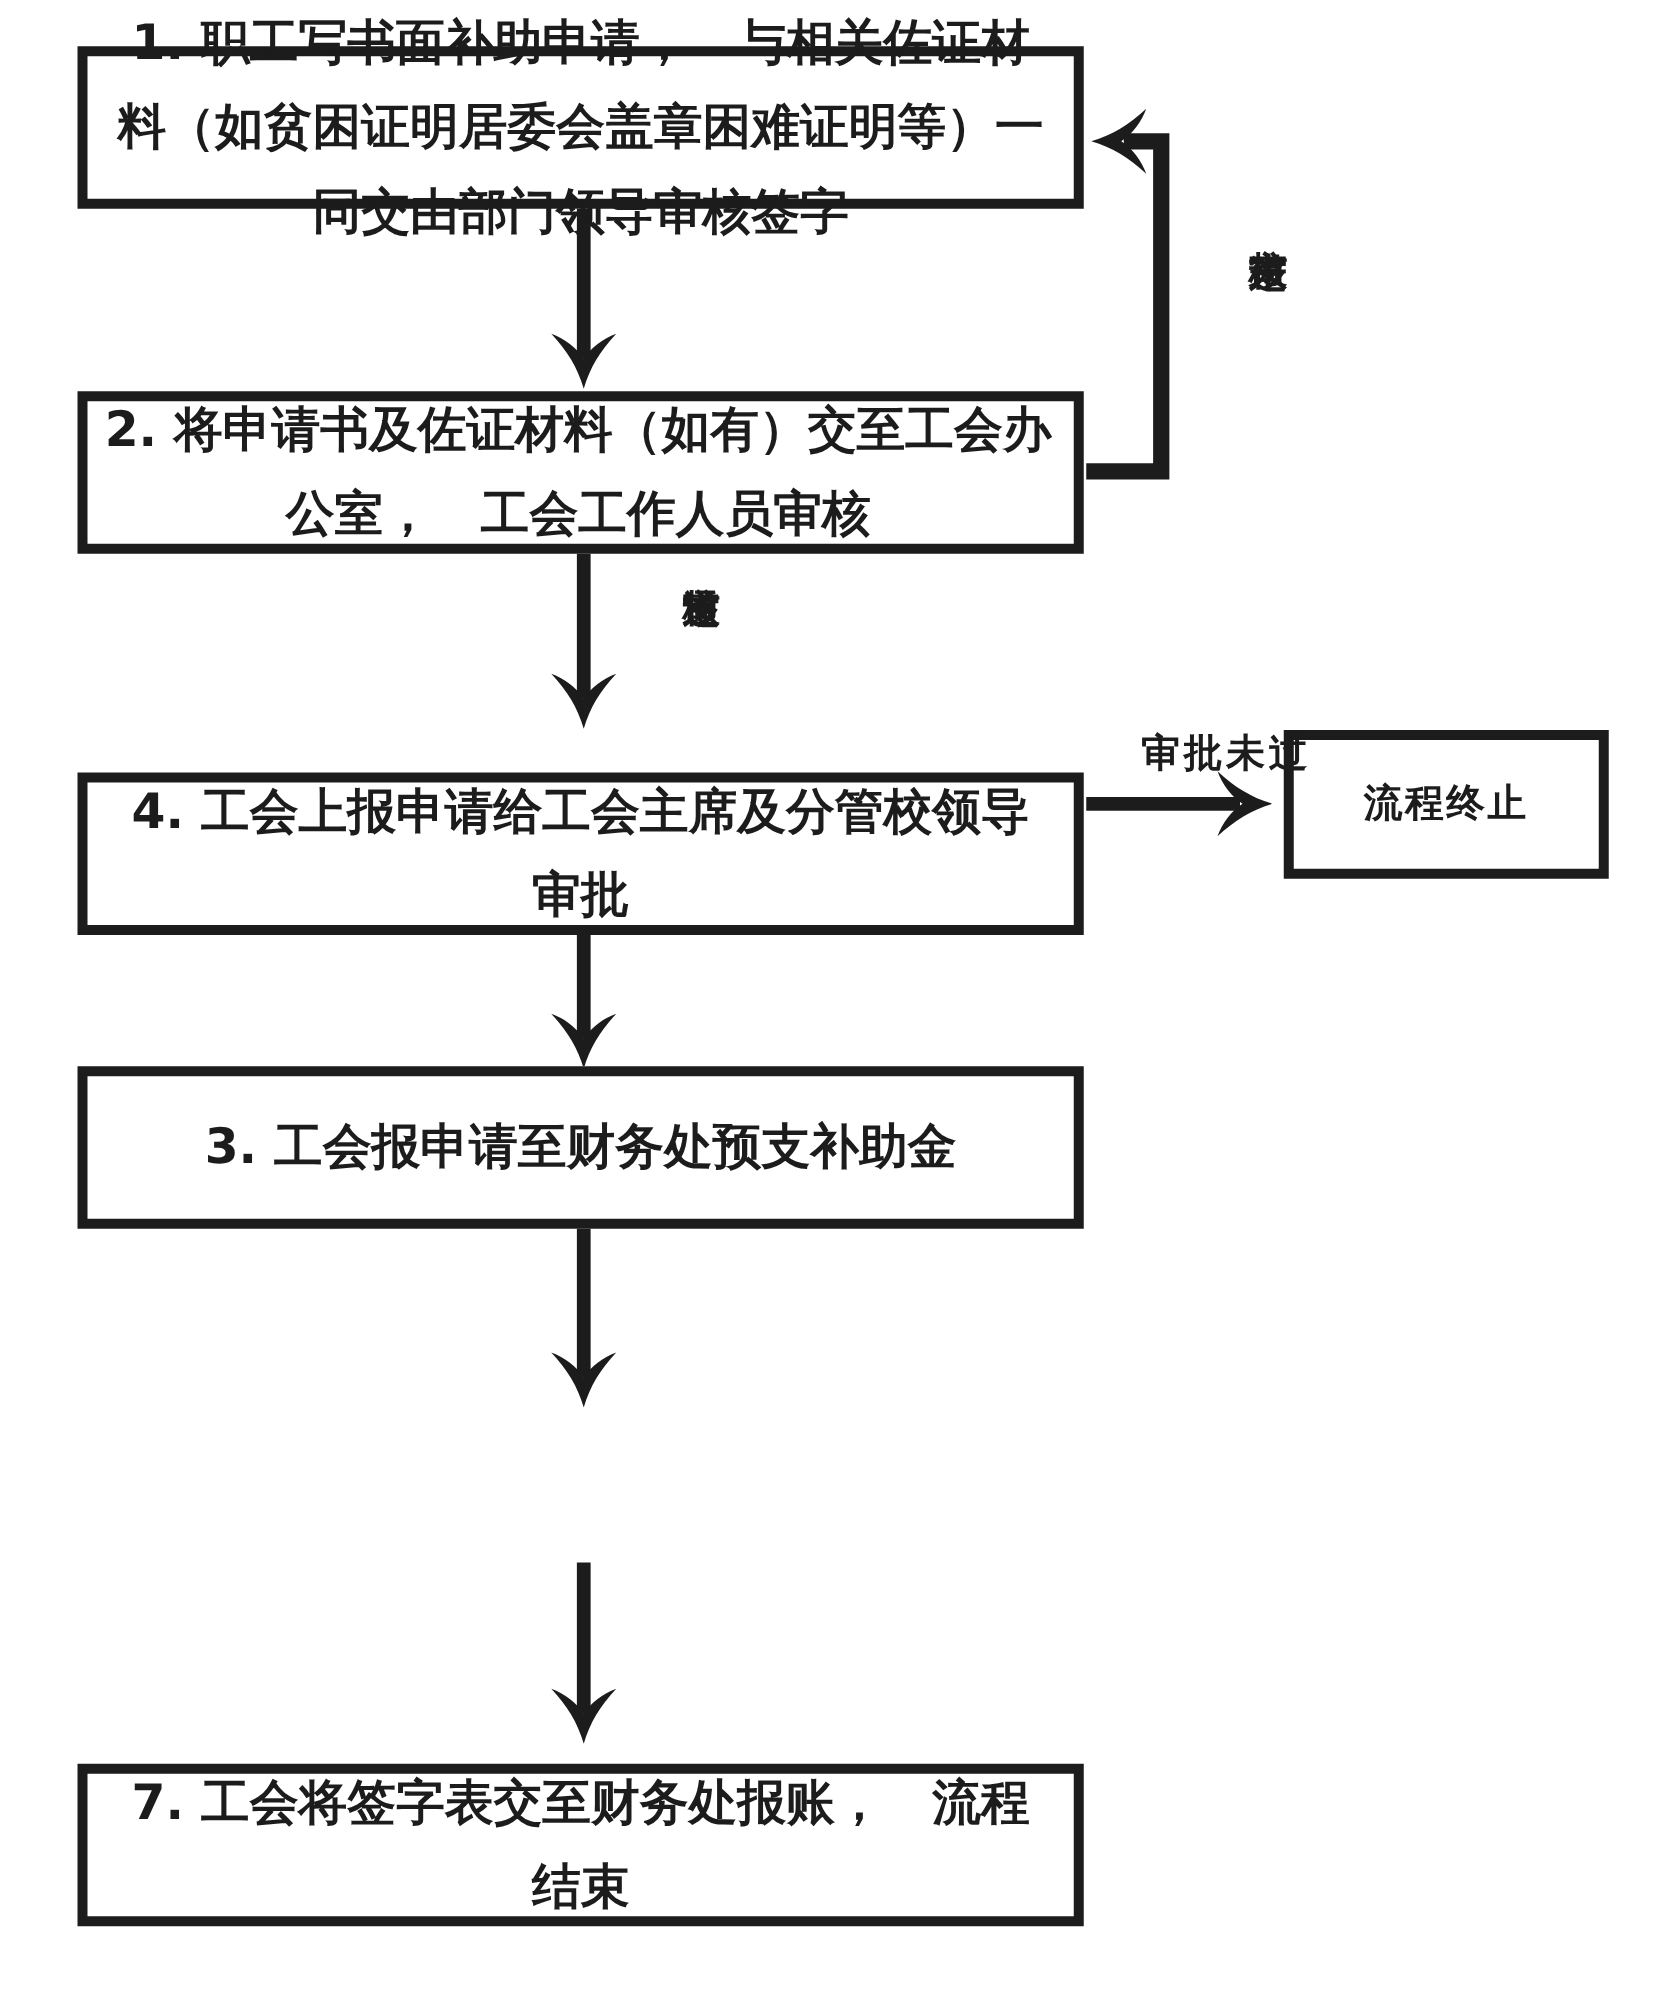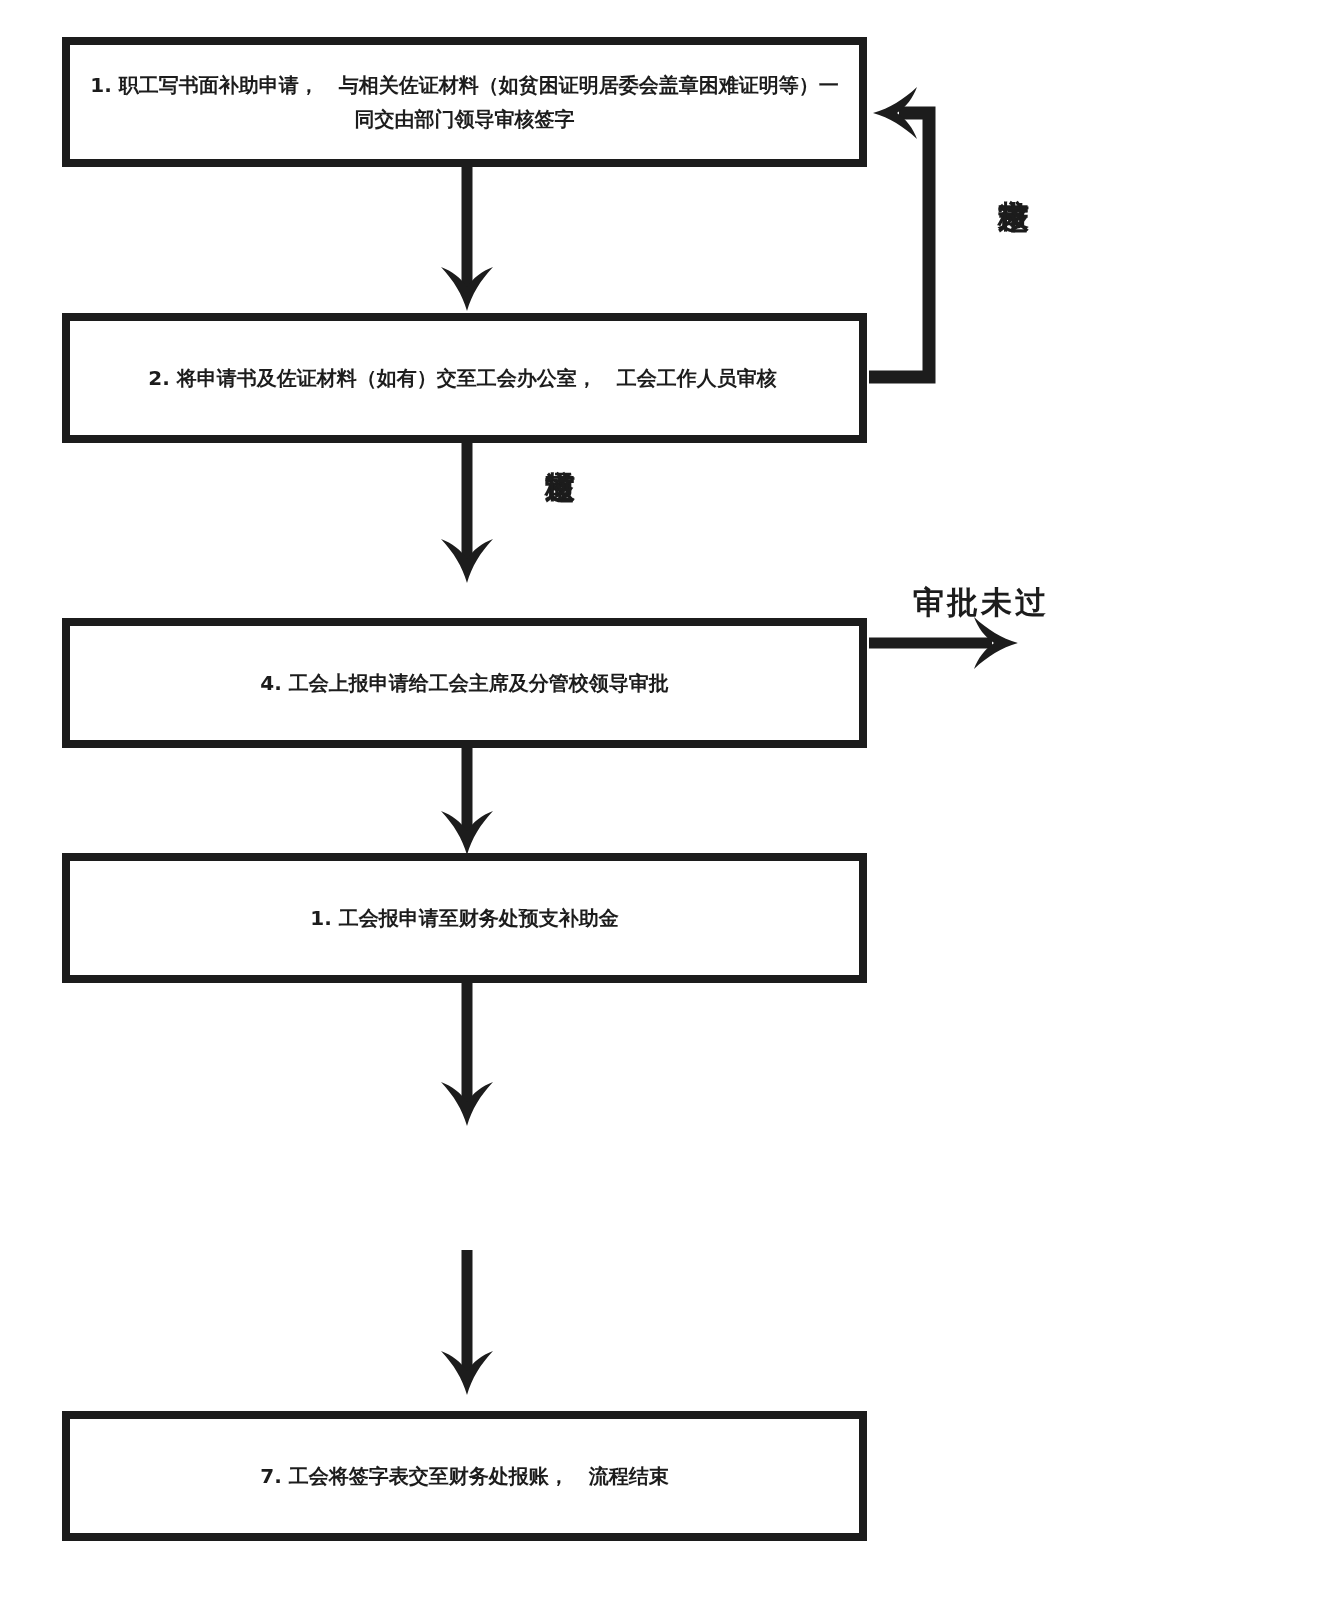--- a/index.html
+++ b/index.html
@@ -25,21 +25,21 @@
   .node {
     position: absolute;
     box-sizing: border-box;
     border: 8px solid #1c1c1c;
     background: #ffffff;
     display: flex;
     align-items: center;
     justify-content: center;
     text-align: center;
     color: #1c1c1c;
-    font-size: 20px;
+    font-size: 39px;
     font-weight: bold;
     line-height: 1.72;
     padding: 0 16px;
   }
   .node-main { left: 62px; width: 805px; height: 130px; }
   #node-step1 { top: 37px; }
   #node-step2 { top: 313px; padding-left: 12px; }
   #node-step4 { top: 581px; margin-top: 37px; }
   #node-step5 { top: 853px; }
   #node-step6 { top: 1124px; }
@@ -123,23 +123,26 @@
   </div>
 
   <div class="node node-main" id="node-step2">
     <span>2. 将申请书及佐证材料（如有）交至工会办公室，　工会工作人员审核</span>
   </div>
 
   <div class="node node-main" id="node-step4">
     <span>4. 工会上报申请给工会主席及分管校领导审批</span>
   </div>
 
+  <div class="node" id="node-terminate">
+    <span>流程终止</span>
+  </div>
 
   <div class="node node-main" id="node-step5">
-    <span>1. 工会报申请至财务处预支补助金</span>
+    <span>3. 工会报申请至财务处预支补助金</span>
   </div>
 
 
   <div class="node node-main" id="node-step7">
     <span>7. 工会将签字表交至财务处报账，　流程结束</span>
   </div>
 
   <div class="edge-label vertical" id="label-review-failed">审核未过</div>
 
   <div class="edge-label vertical" id="label-review-passed">审核通过</div>

